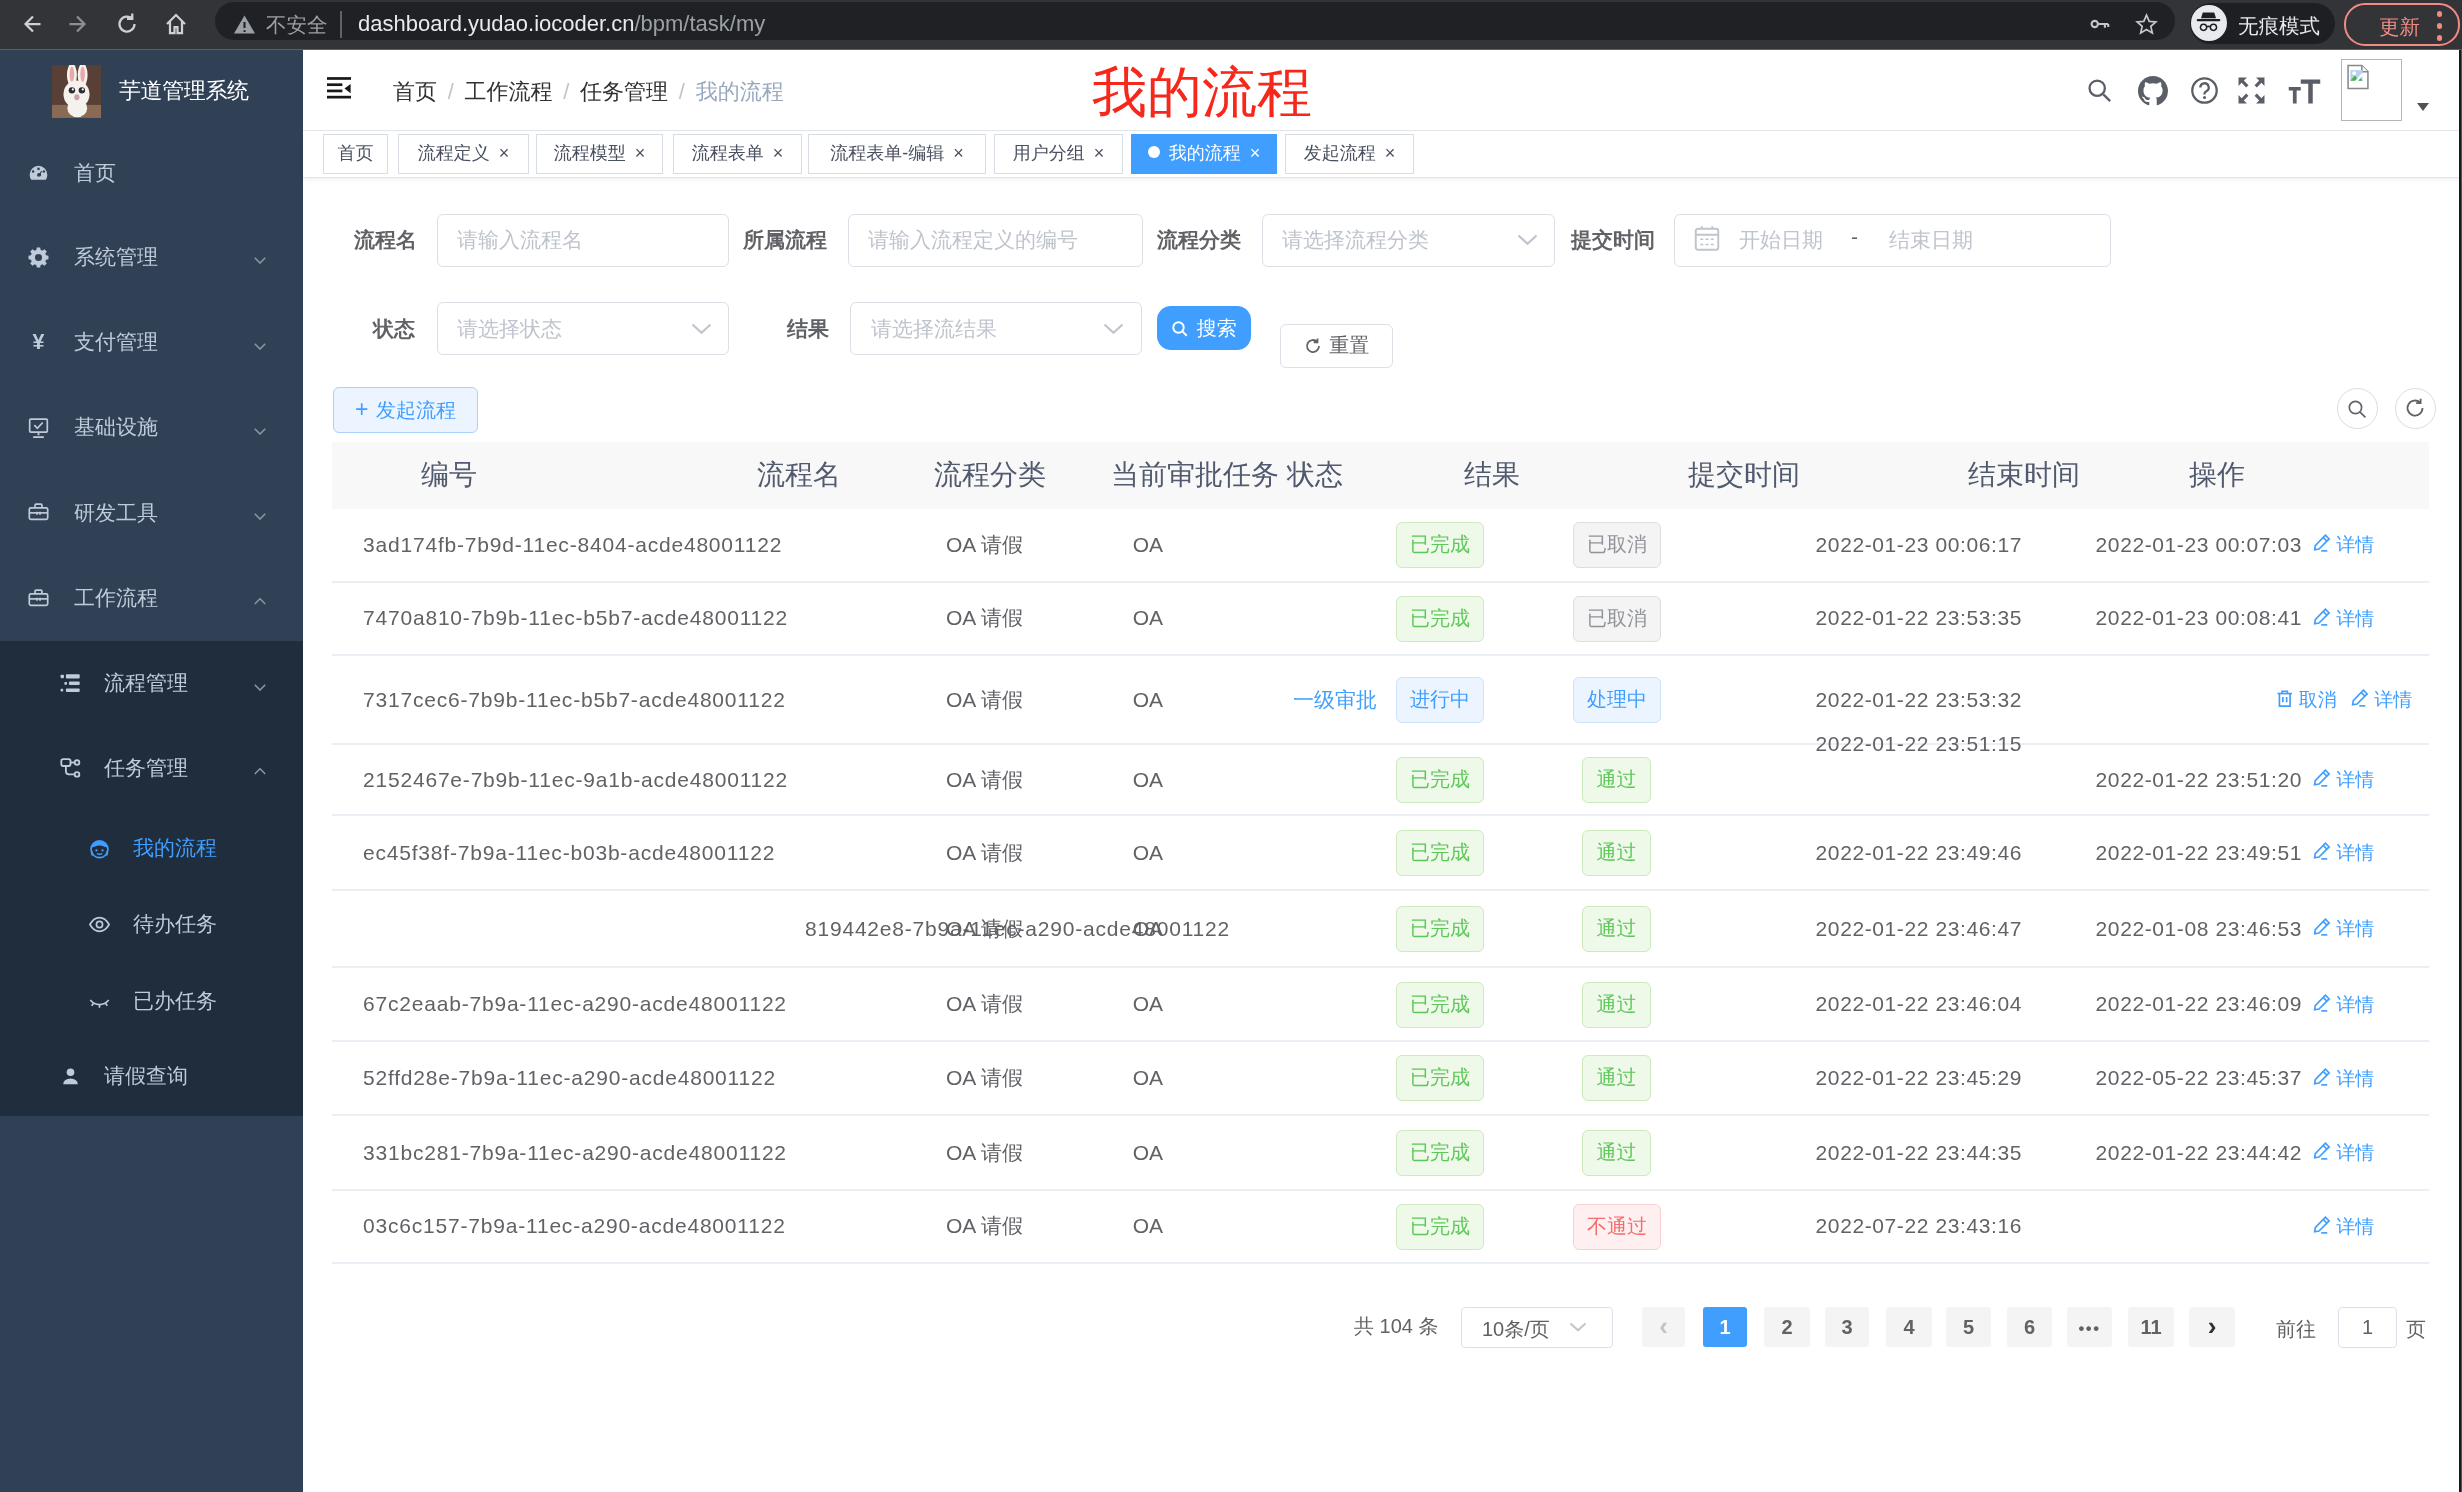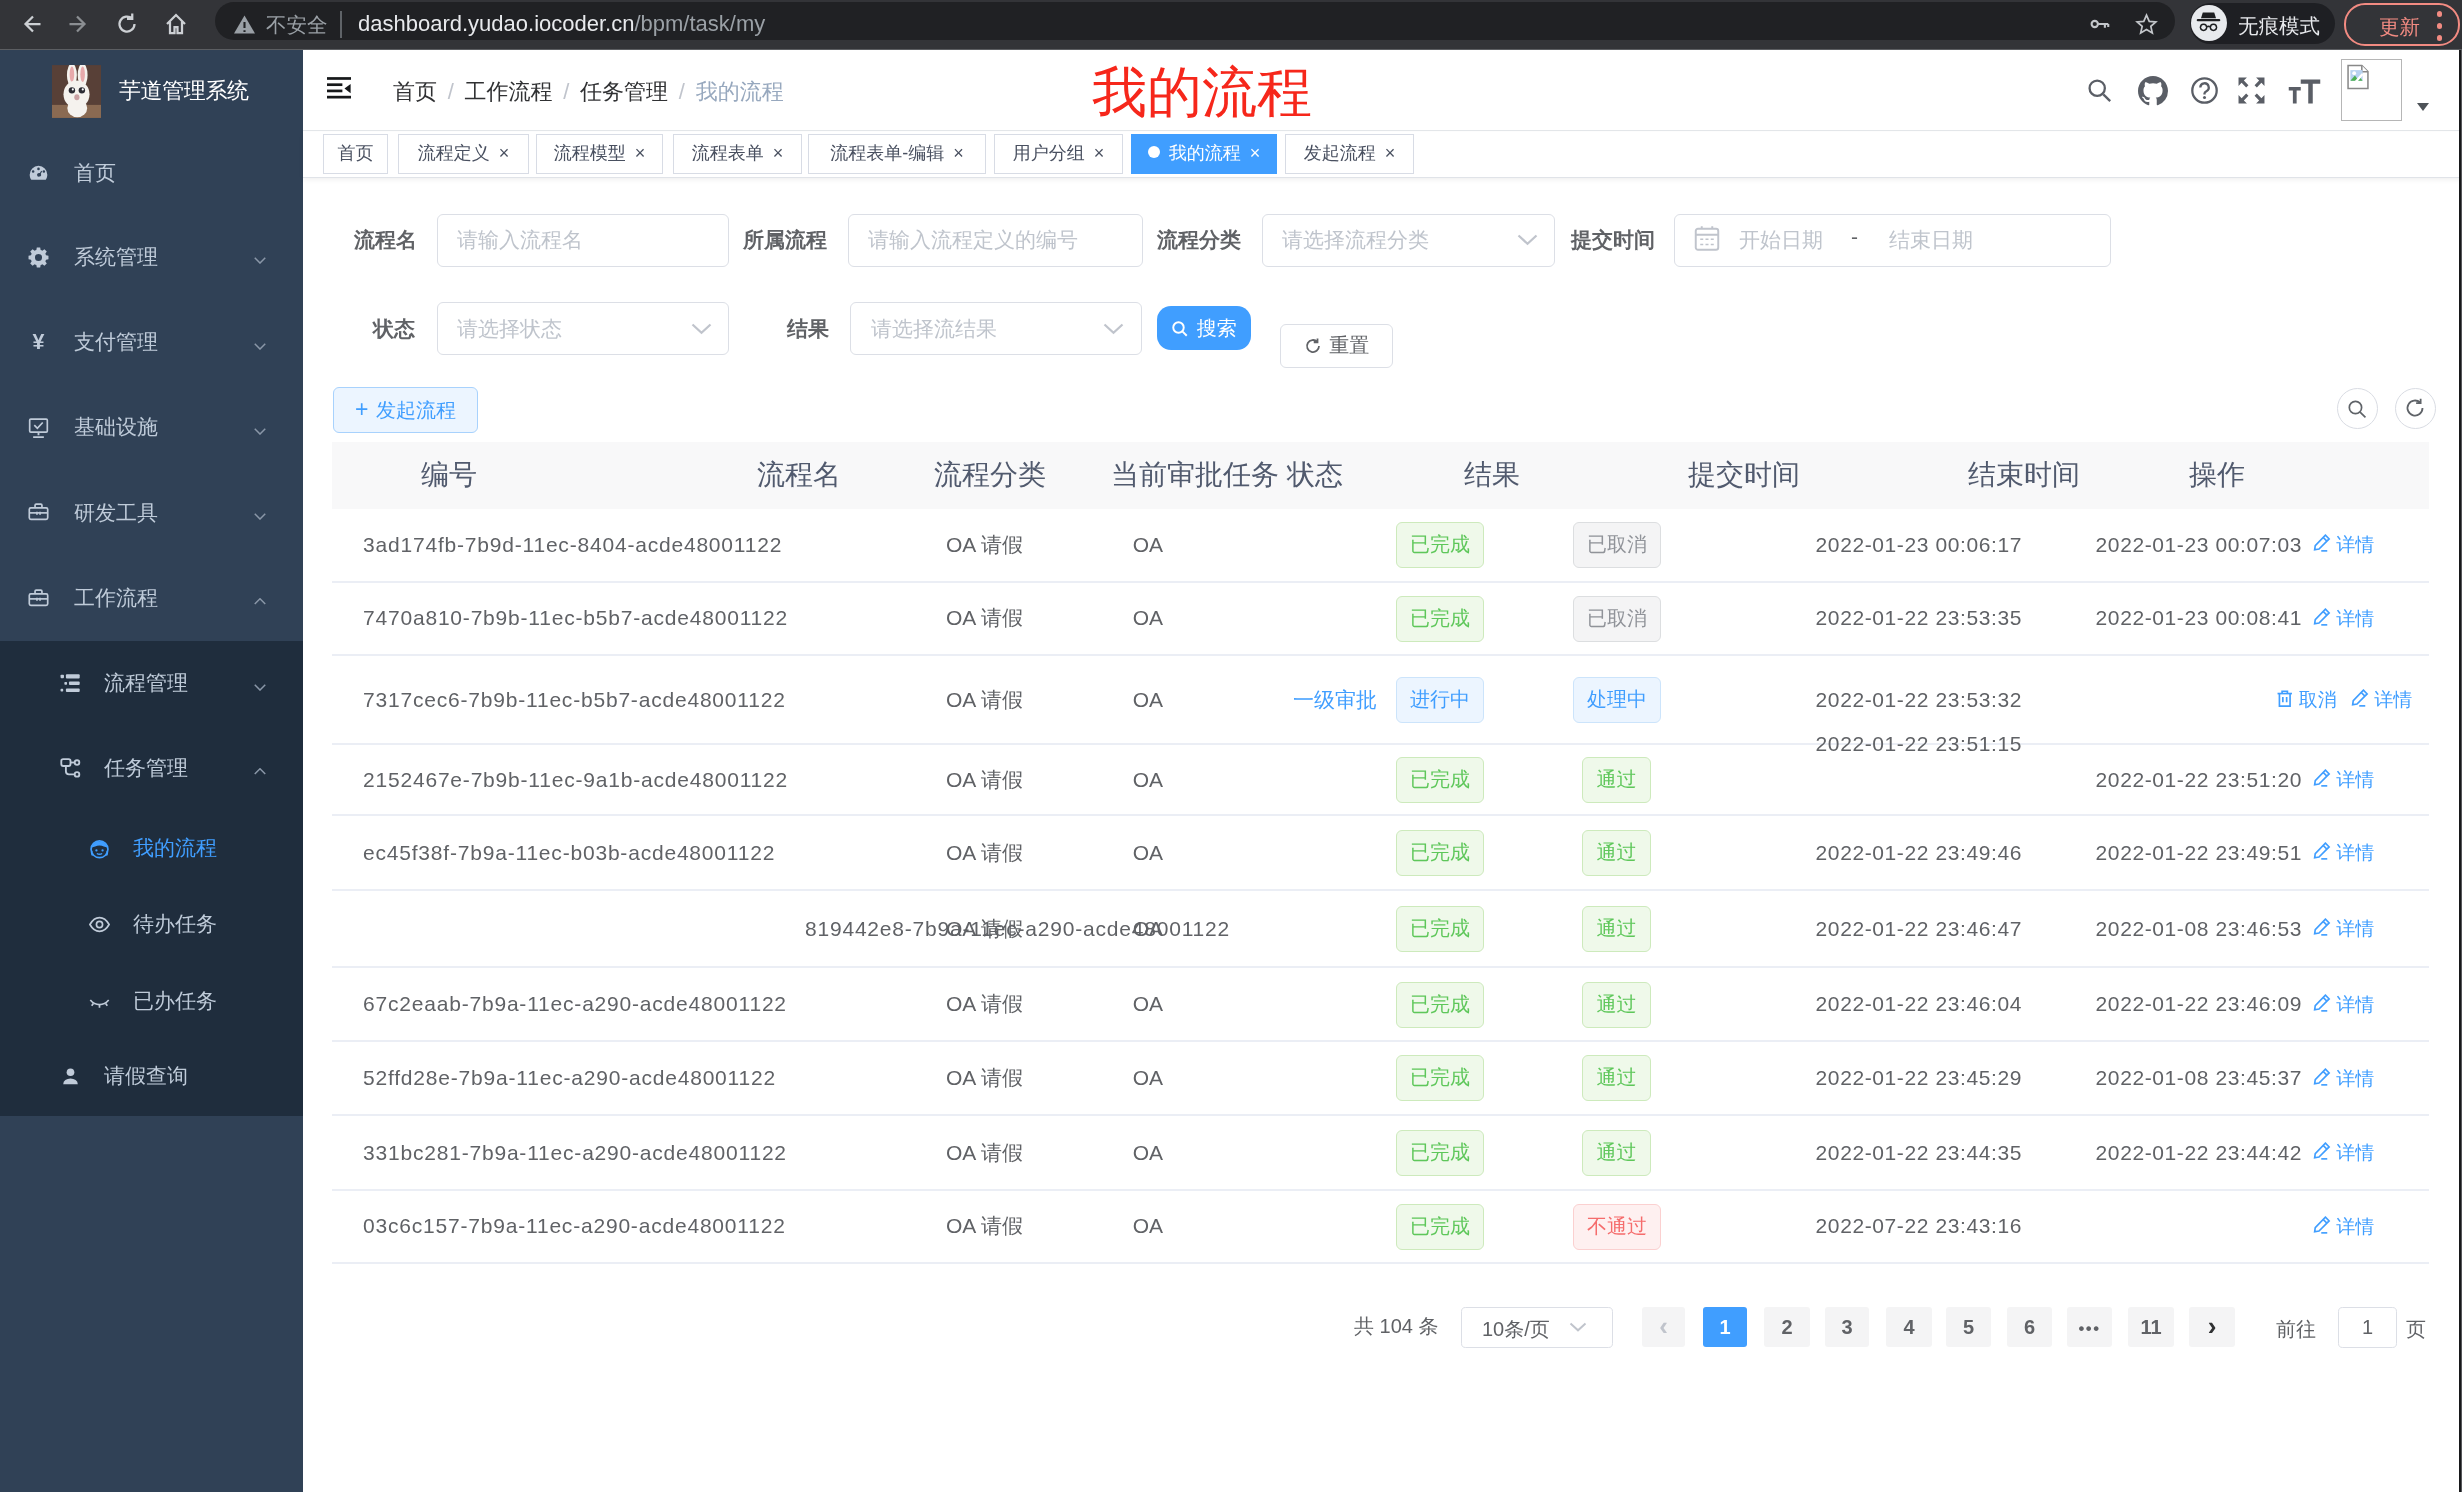--- a/index.html
+++ b/index.html
@@ -427,21 +427,21 @@
         <path d="M11 23.5 h8"></path>
       </g>
     </svg> 详情</div>
 <div style="position:absolute;left:332px;right:33px;top:1114px;height:1.5px;background:#ebeef5"></div>
 <div class="cell" style="left:363px;top:1063px;width:852px;text-align:left;letter-spacing:0.8px">52ffd28e-7b9a-11ec-a290-acde48001122</div>
 <div class="cell" style="left:795px;top:1063px;width:228px">OA 请假</div>
 <div class="cell" style="left:1011px;top:1063px;width:152px">OA</div>
 <div style="position:absolute;left:1396px;top:1055px;width:88px;height:46px;background:#eff9ea;border:1.5px solid #cdeabc;border-radius:6px;color:#5ec75a;font-size:20px;line-height:43px;text-align:center;box-sizing:border-box">已完成</div>
 <div style="position:absolute;left:1582px;top:1055px;width:69px;height:46px;background:#eff9ea;border:1.5px solid #cdeabc;border-radius:6px;color:#5ec75a;font-size:20px;line-height:43px;text-align:center;box-sizing:border-box">通过</div>
 <div class="cell" style="left:1657px;top:1063px;width:365px;letter-spacing:0.6px">2022-01-22 23:45:29</div>
-<div class="cell" style="left:1937px;top:1063px;width:365px;letter-spacing:0.6px">2022-01-08 23:45:37</div>
+<div class="cell" style="left:1937px;top:1063px;width:365px;letter-spacing:0.6px">2022-05-22 23:45:37</div>
 <div style="position:absolute;left:2313px;top:1065px;color:#409eff;font-size:19px;line-height:27px;white-space:nowrap"><svg width="18" height="20" viewBox="0 0 24 26" style="vertical-align:-2.3px">
       <g fill="none" stroke="#409eff" stroke-width="2.2">
         <path d="M16.5 2.5 l5 5 L8 21 l-5.8 1 L3 16.5 Z"></path>
         <path d="M13.5 5.5 l5 5"></path>
         <path d="M11 23.5 h8"></path>
       </g>
     </svg> 详情</div>
 <div style="position:absolute;left:332px;right:33px;top:1189px;height:1.5px;background:#ebeef5"></div>
 <div class="cell" style="left:363px;top:1138px;width:852px;text-align:left;letter-spacing:0.8px">331bc281-7b9a-11ec-a290-acde48001122</div>
 <div class="cell" style="left:795px;top:1138px;width:228px">OA 请假</div>

